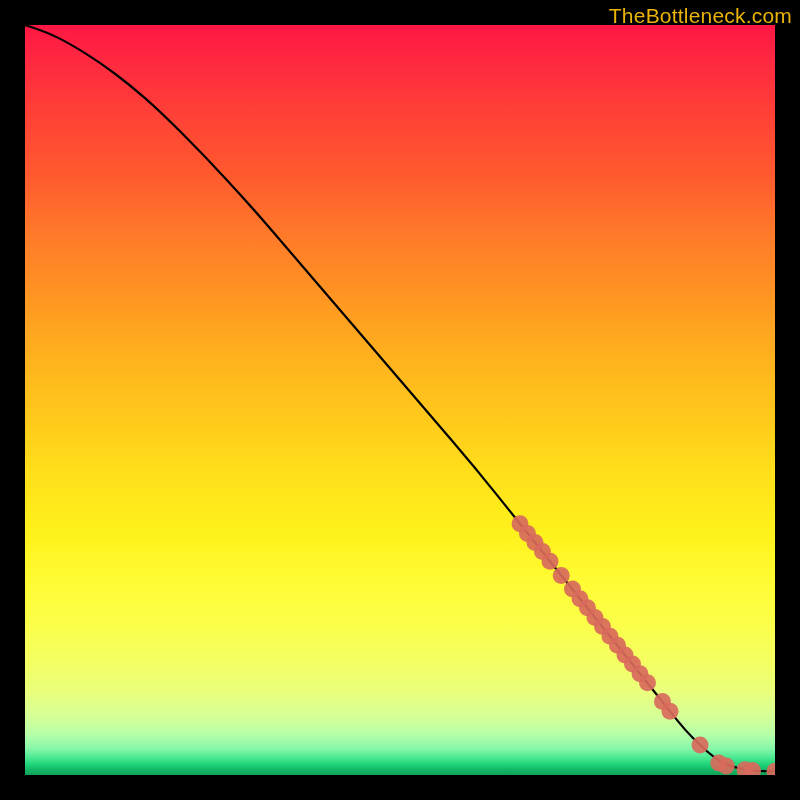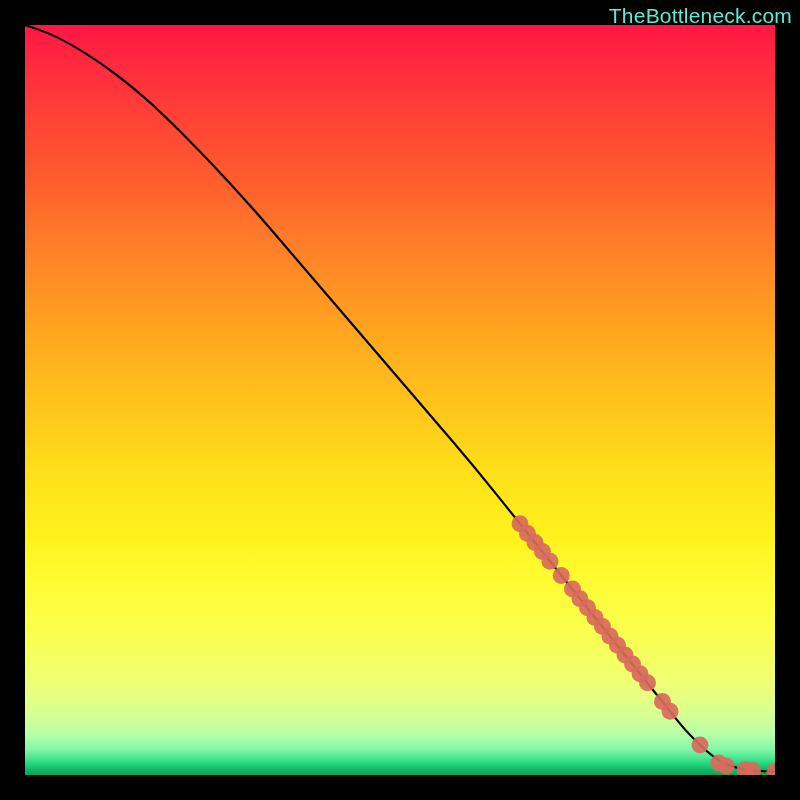--- a/index.html
+++ b/index.html
@@ -54,21 +54,21 @@
     left: 0;
     top: 0;
     width: 750px;
     height: 750px;
     display: block;
   }
   .attribution {
     position: absolute;
     top: 4px;
     right: 8px;
-    color: #5eead4;
+    color: #eab308;
     font-size: 21px;
     font-weight: 400;
     letter-spacing: 0.2px;
     user-select: none;
   }
 </style>
 </head>
 <body>
 
 <div class="stage">

